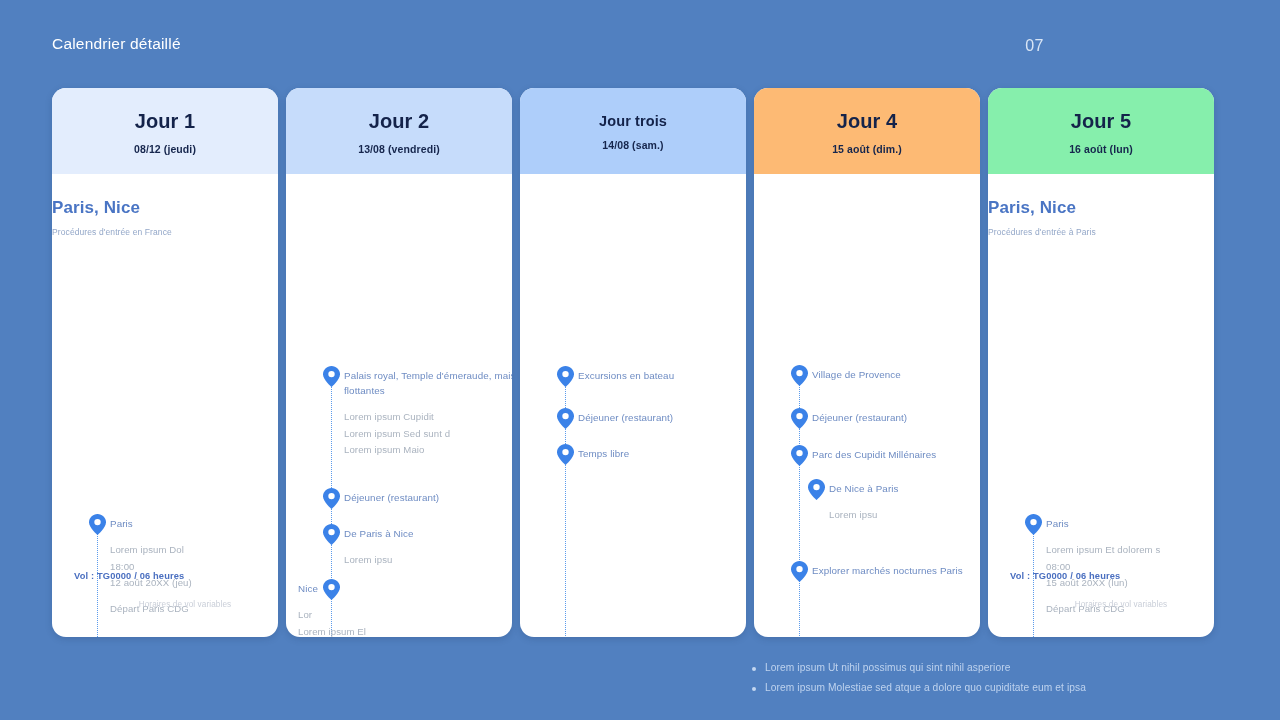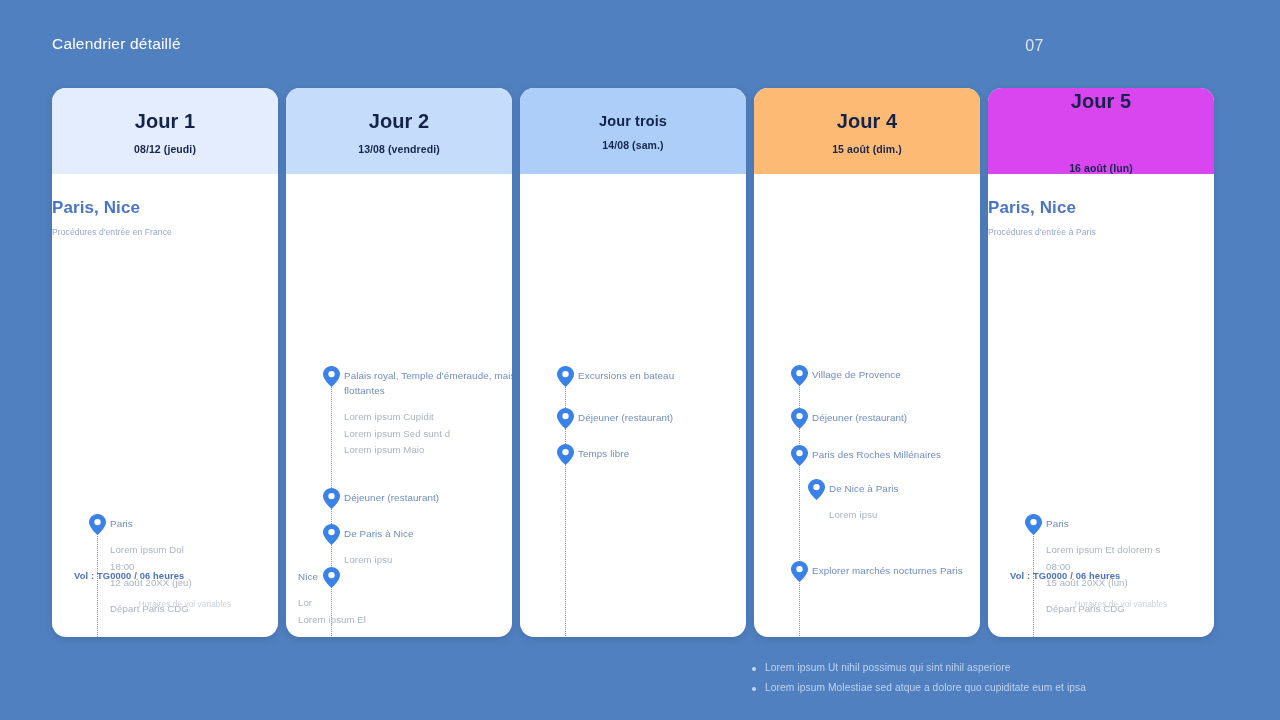--- a/index.html
+++ b/index.html
@@ -266,21 +266,21 @@
         <div class="tl-item" style="top: 352px;">
           <div class="pin">
             <svg viewBox="0 0 17 21">
               <path d="M8.5 0C3.8 0 0 3.7 0 8.3c0 5.6 8.5 12.7 8.5 12.7S17 13.9 17 8.3C17 3.7 13.2 0 8.5 0z" fill="#3b82e8"></path>
               <circle cx="8.5" cy="8.1" r="3.2" fill="#ffffff"></circle>
             </svg>
           </div>
           <div class="tl-head">De Paris à Nice</div>
           <div class="tl-line-txt gap">Lorem ipsu</div>
         </div>
-        <div class="tl-item" style="top: 395px; padding-left: 12px;">
+        <div class="tl-item" style="top: 407px; padding-left: 12px;">
           <div class="pin">
             <svg viewBox="0 0 17 21">
               <path d="M8.5 0C3.8 0 0 3.7 0 8.3c0 5.6 8.5 12.7 8.5 12.7S17 13.9 17 8.3C17 3.7 13.2 0 8.5 0z" fill="#3b82e8"></path>
               <circle cx="8.5" cy="8.1" r="3.2" fill="#ffffff"></circle>
             </svg>
           </div>
           <div class="tl-head">Nice</div>
           <div class="tl-line-txt gap">Lor</div>
           <div class="tl-line-txt tight">Lorem ipsum El</div>
         </div>
@@ -347,21 +347,21 @@
           </div>
           <div class="tl-head">Déjeuner (restaurant)</div>
         </div>
         <div class="tl-item" style="top: 273px;">
           <div class="pin">
             <svg viewBox="0 0 17 21">
               <path d="M8.5 0C3.8 0 0 3.7 0 8.3c0 5.6 8.5 12.7 8.5 12.7S17 13.9 17 8.3C17 3.7 13.2 0 8.5 0z" fill="#3b82e8"></path>
               <circle cx="8.5" cy="8.1" r="3.2" fill="#ffffff"></circle>
             </svg>
           </div>
-          <div class="tl-head">Paris des Roches Millénaires</div>
+          <div class="tl-head">Parc des Cupidit Millénaires</div>
         </div>
         <div class="tl-item" style="top: 307px; margin-left: 17px;">
           <div class="pin">
             <svg viewBox="0 0 17 21">
               <path d="M8.5 0C3.8 0 0 3.7 0 8.3c0 5.6 8.5 12.7 8.5 12.7S17 13.9 17 8.3C17 3.7 13.2 0 8.5 0z" fill="#3b82e8"></path>
               <circle cx="8.5" cy="8.1" r="3.2" fill="#ffffff"></circle>
             </svg>
           </div>
           <div class="tl-head">De Nice à Paris</div>
           <div class="tl-line-txt gap">Lorem ipsu</div>
@@ -371,21 +371,21 @@
             <svg viewBox="0 0 17 21">
               <path d="M8.5 0C3.8 0 0 3.7 0 8.3c0 5.6 8.5 12.7 8.5 12.7S17 13.9 17 8.3C17 3.7 13.2 0 8.5 0z" fill="#3b82e8"></path>
               <circle cx="8.5" cy="8.1" r="3.2" fill="#ffffff"></circle>
             </svg>
           </div>
           <div class="tl-head">Explorer marchés nocturnes Paris</div>
         </div>
       </div>
     </div>
     <div class="day-card">
-      <div class="card-header" style="background: #d946ef; justify-content: space-between;">
+      <div class="card-header" style="background: #86efac;">
         <div class="card-header-title">Jour 5</div>
         <div class="card-header-date">16 août (lun)</div>
       </div>
       <div class="route-block">
         <div class="route-title">Paris, Nice</div>
         <div class="route-sub">Procédures d'entrée à Paris</div>
       </div>
       <div class="timeline">
         <div class="tl-line" style="top: 290px; height: 140px;"></div>
         <div class="tl-item" style="top: 279px;">

